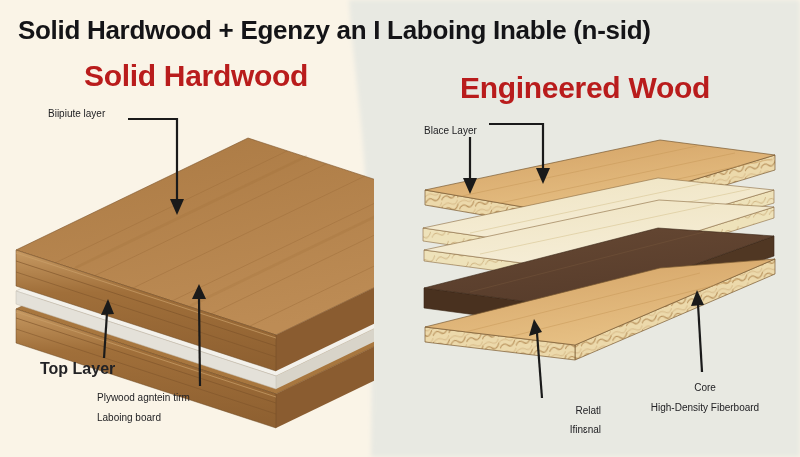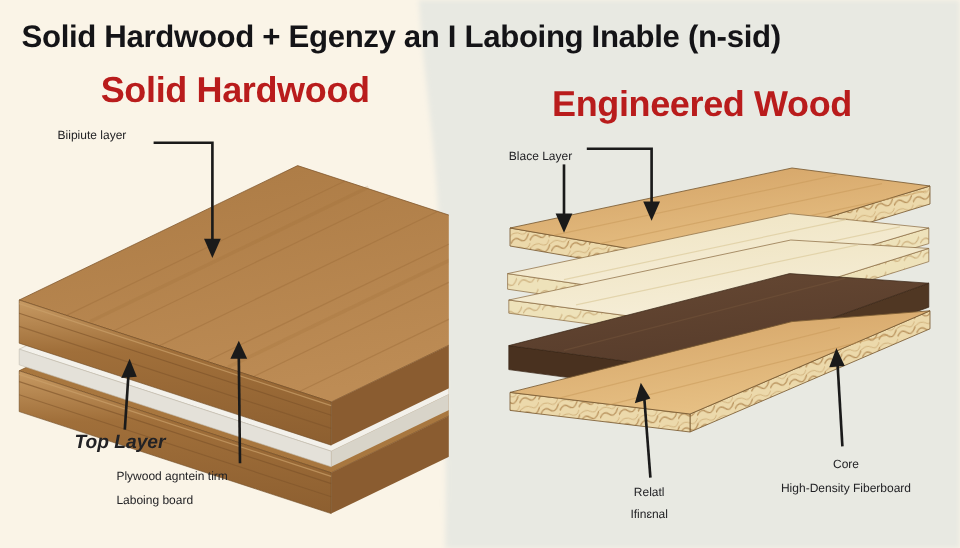--- a/index.html
+++ b/index.html
@@ -7,23 +7,23 @@
   #stage{position:relative;width:800px;height:457px;overflow:hidden;background:#faf4e7;}
   #diagram-svg{position:absolute;left:0;top:0;}
   .txt{position:absolute;color:#1b1b1e;}
   .title{left:18px;top:15px;width:700px;text-align:left;font-size:26px;font-weight:700;letter-spacing:-0.3px;color:#141417;}
   .subhead{top:59px;width:300px;text-align:center;font-size:30px;font-weight:700;letter-spacing:-0.3px;color:#b91c1c;}
   .sub-left{left:46px;}
   .sub-right{left:435px;margin-top:12px;}
   .lbl{font-size:10px;font-weight:500;color:#222225;}
   .lbl-biipiute{left:48px;top:108px;}
   .lbl-blace{left:424px;top:125px;}
-  .lbl-toplayer{left:40px;top:360px;width:120px;text-align:center;font-size:16px;font-weight:600;font-style:italic;}
+  .lbl-toplayer{left:40px;top:360px;width:120px;font-size:16px;font-weight:600;}
   .lbl-plywood{left:97px;top:388px;width:200px;text-align:left;line-height:20px;}
-  .lbl-relatl{left:481px;top:401px;width:120px;text-align:center;line-height:19px;}
+  .lbl-relatl{left:481px;top:401px;width:120px;text-align:right;line-height:19px;}
   .lbl-core{left:585px;top:378px;width:240px;text-align:center;line-height:20px;}
 </style>
 </head>
 <body>
 
 <div id="stage">
 
   <svg id="diagram-svg" width="800" height="457" viewBox="0 0 800 457">
     <defs>
       <clipPath id="leftClip">

